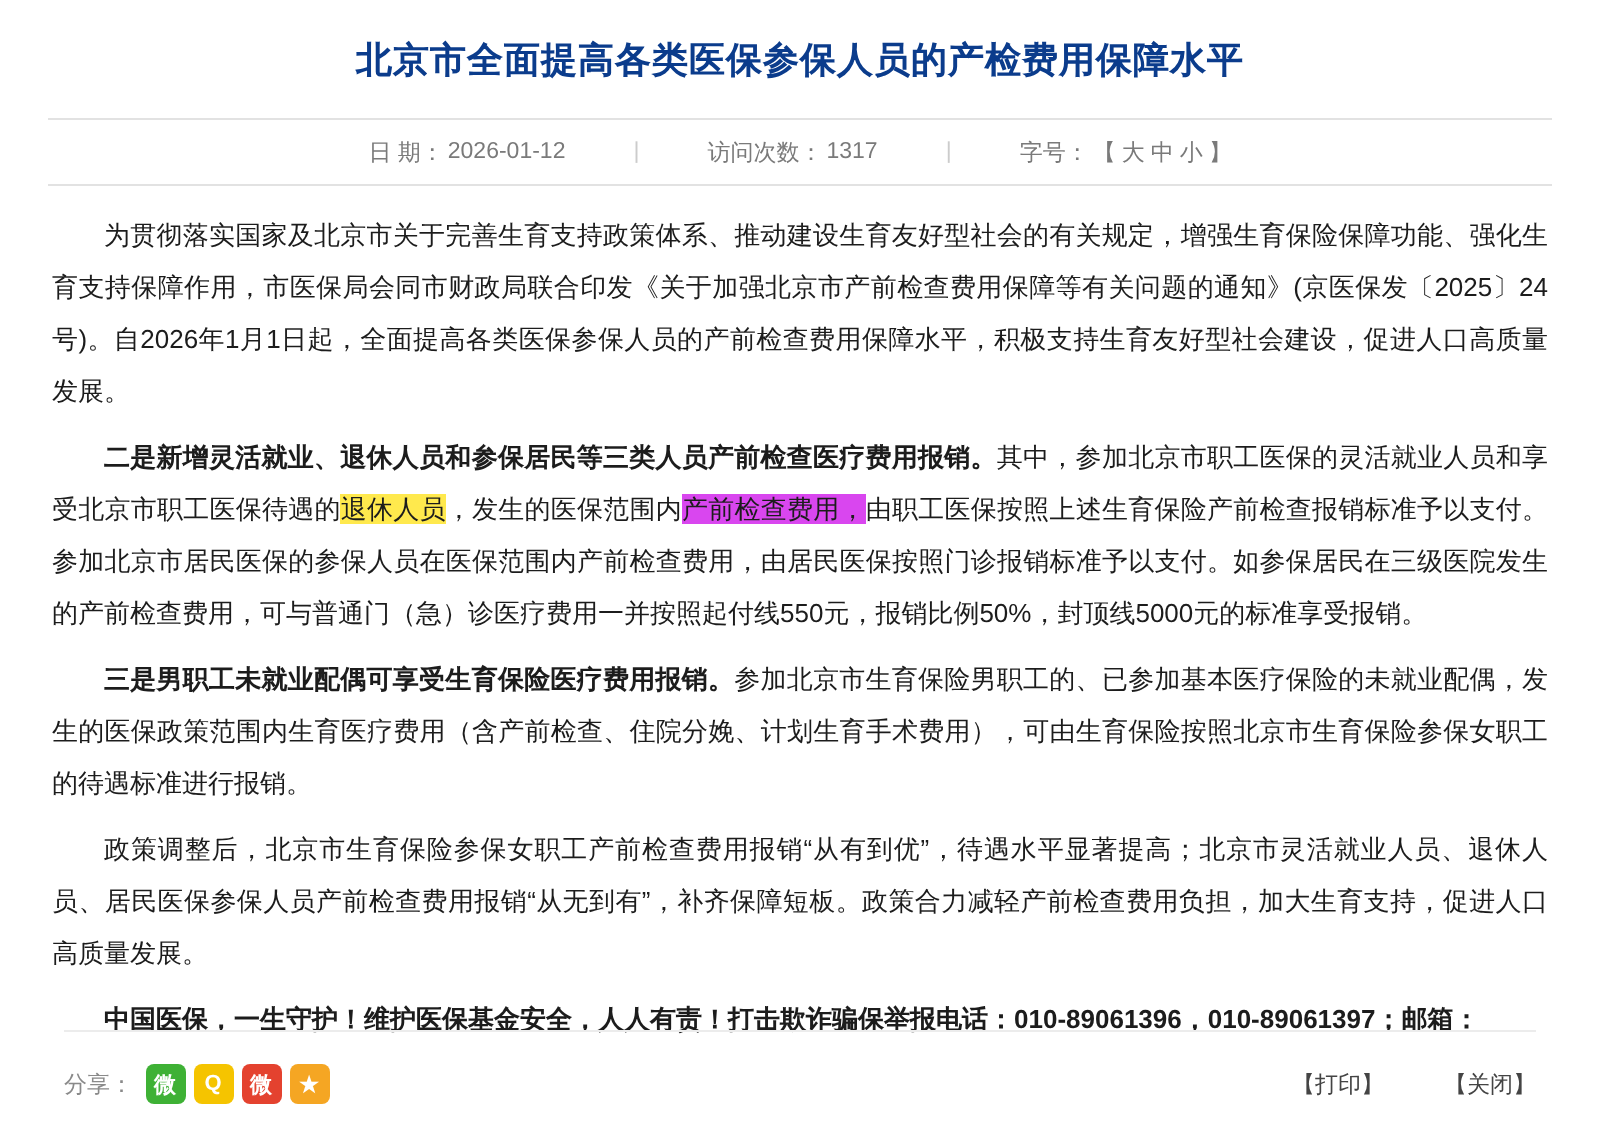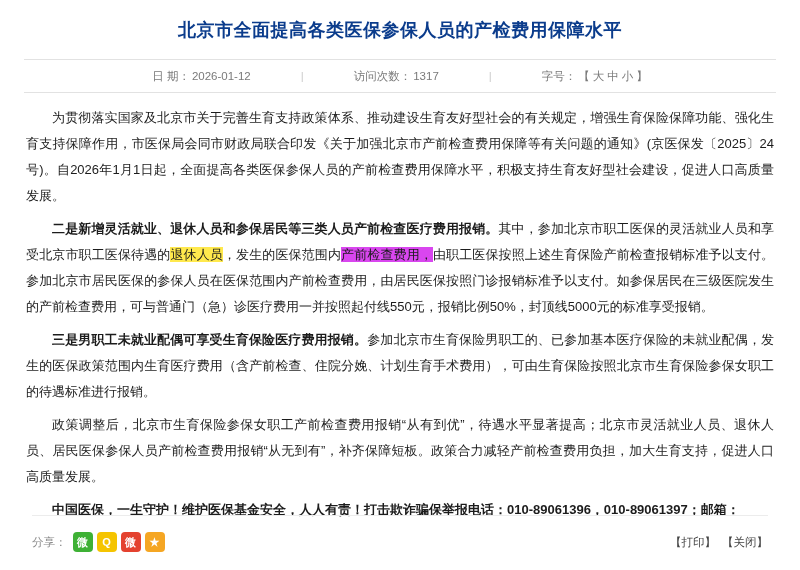--- a/index.html
+++ b/index.html
@@ -30,21 +30,21 @@
     padding: 18px 10px 16px 10px;
     line-height: 1.4;
   }
   .meta-bar {
     border-top: 1px solid #e2e2e2;
     border-bottom: 1px solid #e2e2e2;
     height: 32px;
     display: flex;
     align-items: center;
     justify-content: center;
-    gap: 50px;
+    gap: 34px;
     font-size: 11.5px;
     color: #7a7a7a;
   }
   .meta-item {
     display: flex;
     align-items: center;
     gap: 2px;
     white-space: nowrap;
   }
   .meta-sep {
@@ -123,20 +123,21 @@
   .actions {
     font-size: 11.5px;
     color: #444444;
     display: flex;
     gap: 6px;
   }
   .actions a {
     color: #444444;
     text-decoration: none;
     cursor: pointer;
+    margin-left: 24px;
   }
 </style>
 </head>
 <body>
 
 <div class="page">
 
   <div class="title">北京市全面提高各类医保参保人员的产检费用保障水平</div>
 
   <div class="meta-bar">

